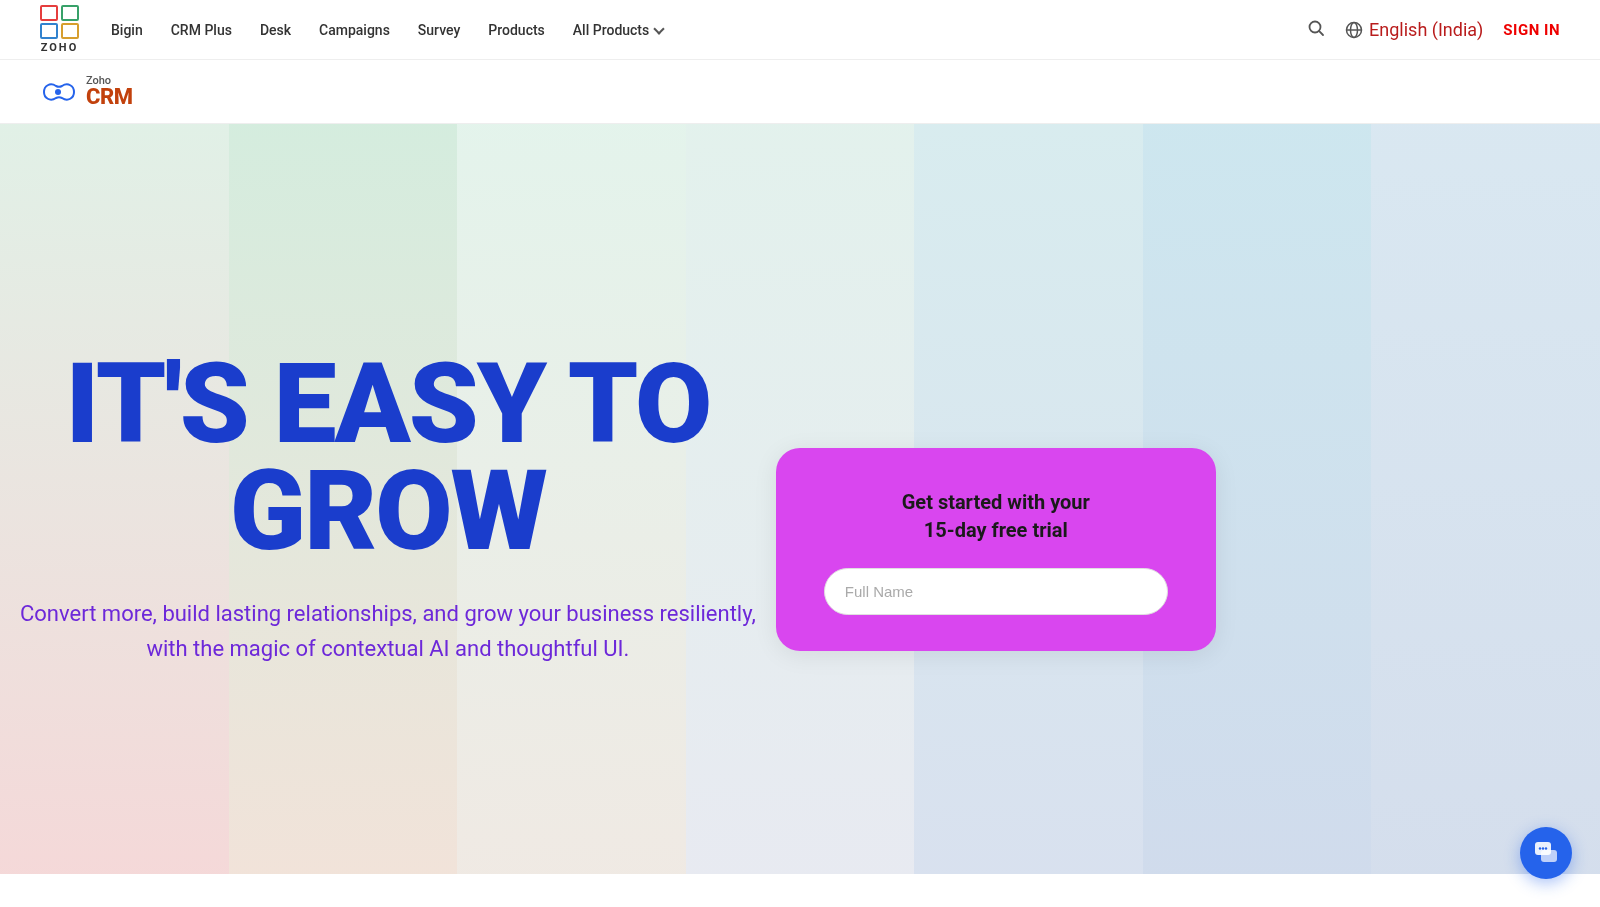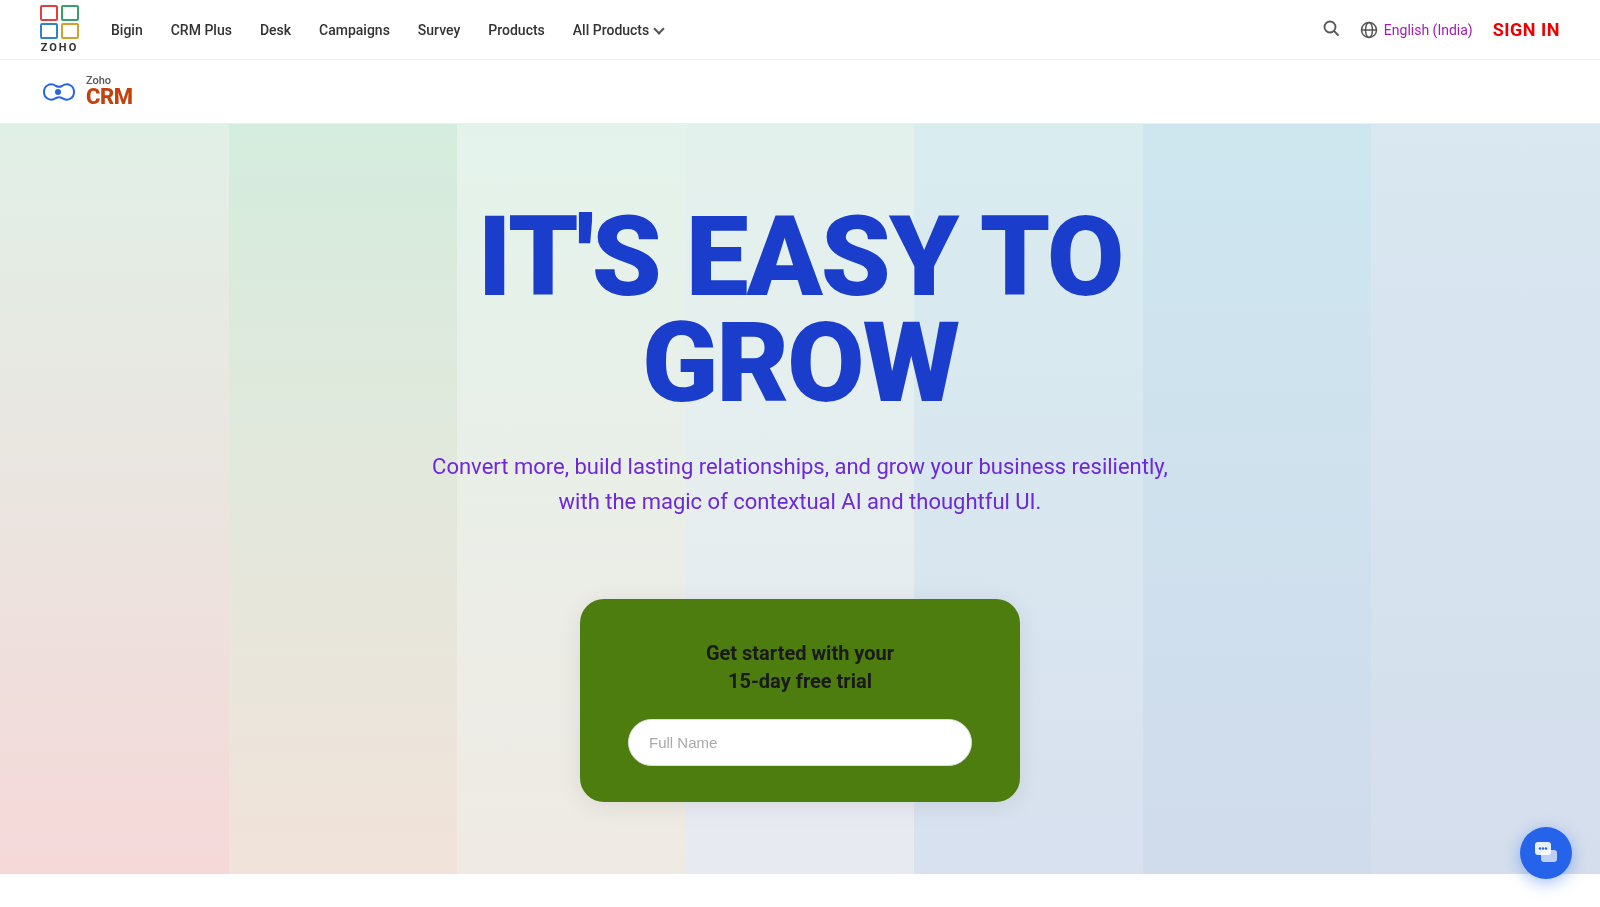--- a/index.html
+++ b/index.html
@@ -75,27 +75,27 @@
     .search-icon-btn {
       cursor: pointer;
       color: #555;
       font-size: 18px;
     }
     .lang-selector {
       display: flex;
       align-items: center;
       gap: 6px;
       cursor: pointer;
-      font-size: 14px;
-      color: #a21caf;
+      font-size: 18px;
+      color: #b91c1c;
     }
     .sign-in-btn {
       color: #e00;
       font-weight: 700;
-      font-size: 18px;
+      font-size: 15px;
       cursor: pointer;
       text-decoration: none;
       letter-spacing: 0.5px;
     }
 
     
     .crm-nav {
       background: #fff;
       border-bottom: 1px solid #eee;
       height: 64px;
@@ -156,21 +156,20 @@
       text-decoration: none;
       cursor: pointer;
       white-space: nowrap;
     }
 
     
     .hero {
       min-height: 750px;
       position: relative;
       display: flex;
-      flex-direction: column;
       align-items: center;
       justify-content: flex-start;
       padding-top: 80px;
       overflow: hidden;
       background: #fff;
     }
 
     
     .hero-bg {
       position: absolute;
@@ -214,21 +213,21 @@
       margin: 0 auto 60px;
     }
 
     
     .trial-form-wrapper {
       position: relative;
       z-index: 1;
       margin-top: 20px;
     }
     .trial-form-card {
-      background: #4d7c0f;
+      background: #d946ef;
       border-radius: 24px;
       padding: 40px 48px 36px;
       width: 440px;
       text-align: center;
       box-shadow: 0 4px 24px rgba(0,0,0,0.08);
     }
     .trial-form-title {
       font-size: 20px;
       font-weight: 700;
       color: #1a1a1a;

